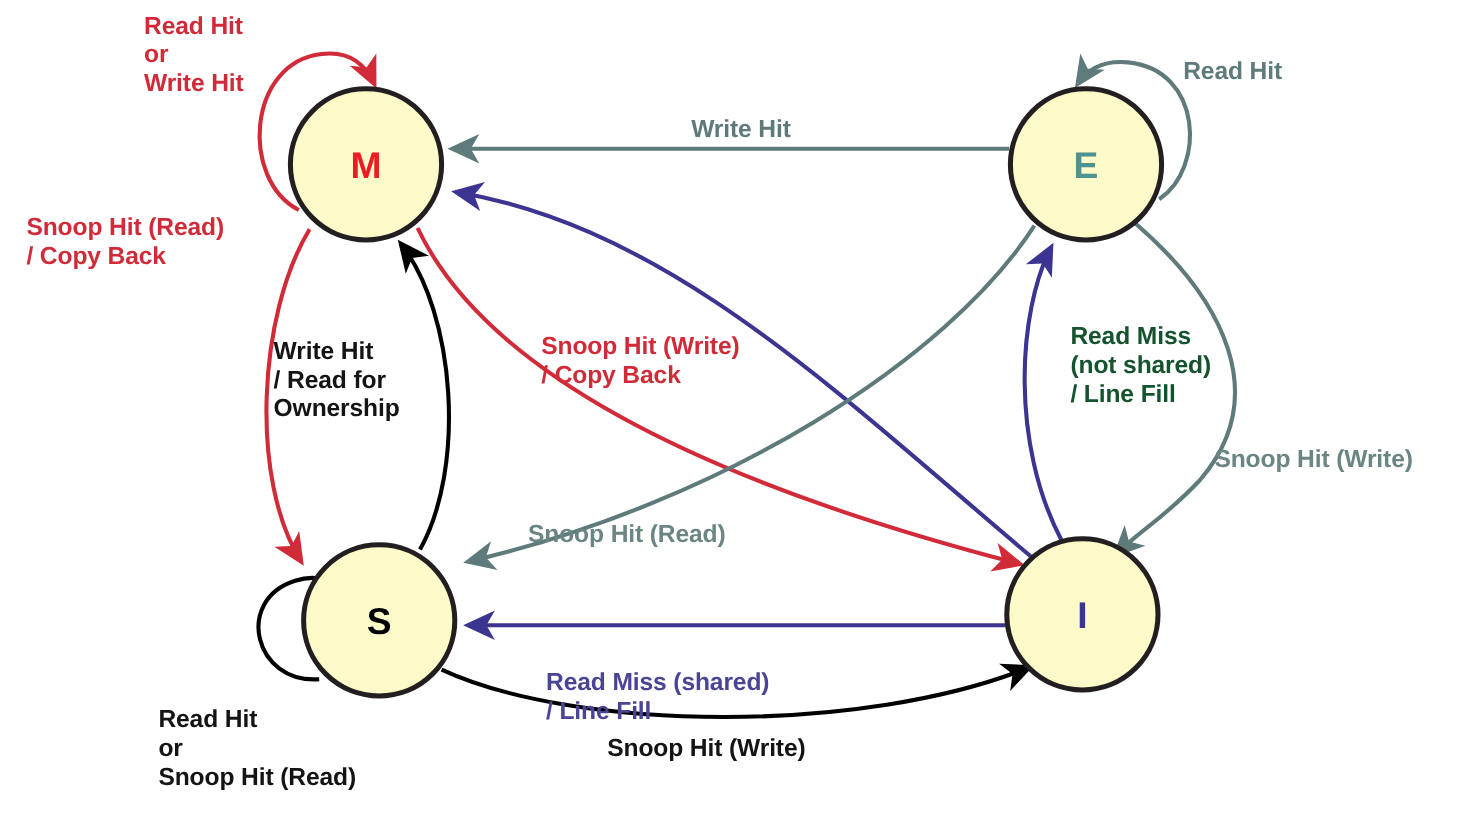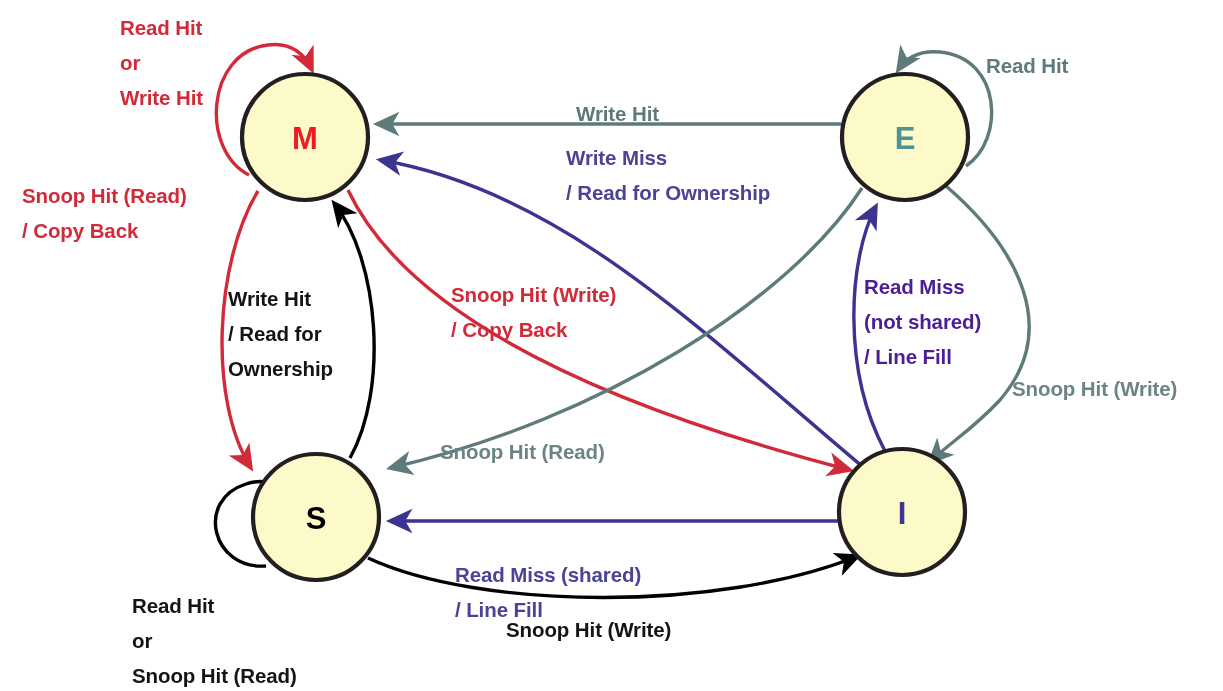--- a/index.html
+++ b/index.html
@@ -6,21 +6,21 @@
   body{width:1223px;height:691px;overflow:hidden;
        font-family:"Liberation Sans","DejaVu Sans",sans-serif;}
   #stage{position:relative;width:1223px;height:691px;background:#fff;}
   svg#diagram{position:absolute;left:0;top:0;width:1223px;height:691px;}
   .node-circle{fill:#fbfac8;stroke:#231f20;stroke-width:4.2;}
   .node-letter{font-family:"Liberation Sans","DejaVu Sans",sans-serif;
                font-weight:bold;font-size:31px;text-anchor:middle;
                dominant-baseline:central;}
   .edge{fill:none;stroke-linecap:butt;stroke-linejoin:round;}
   .lbl{position:absolute;font-family:"Liberation Sans","DejaVu Sans",sans-serif;
-       font-weight:bold;font-size:20.5px;line-height:35px;white-space:pre;
+       font-weight:bold;font-size:20.5px;line-height:24px;white-space:pre;
        letter-spacing:-0.1px;}
 </style>
 </head>
 <body>
 
 <div id="stage">
 
   <svg id="diagram" viewBox="0 0 1223 691">
     <defs>
       <marker id="ah-red" markerWidth="9" markerHeight="9" refX="7.0" refY="4.5" orient="auto" markerUnits="strokeWidth">
@@ -87,31 +87,29 @@
 
   <div class="lbl" style="left:22px;top:178px;color:#d12b39;">Snoop Hit (Read)
 / Copy Back</div>
 
   <div class="lbl" style="left:228px;top:281px;color:#131416;">Write Hit
 / Read for
 Ownership</div>
 
   <div class="lbl" style="left:576px;top:96px;color:#5f7a7a;">Write Hit</div>
 
-  <div class="lbl" style="left:566px;top:140px;color:#4a4496;">Write Miss
-/ Read for Ownership</div>
 
   <div class="lbl" style="left:986px;top:48px;color:#5f7a7a;">Read Hit</div>
 
   <div class="lbl" style="left:451px;top:277px;color:#d12b39;">Snoop Hit (Write)
 / Copy Back</div>
 
   <div class="lbl" style="left:440px;top:434px;color:#6b8484;">Snoop Hit (Read)</div>
 
-  <div class="lbl" style="left:864px;top:269px;color:#4c1d95;">Read Miss
+  <div class="lbl" style="left:892px;top:269px;color:#14532d;">Read Miss
 (not shared)
 / Line Fill</div>
 
   <div class="lbl" style="left:1012px;top:371px;color:#6b8484;">Snoop Hit (Write)</div>
 
   <div class="lbl" style="left:132px;top:588px;color:#131416;">Read Hit
 or
 Snoop Hit (Read)</div>
 
   <div class="lbl" style="left:455px;top:533px;color:#4a4496;margin-top:24px;">Read Miss (shared)

